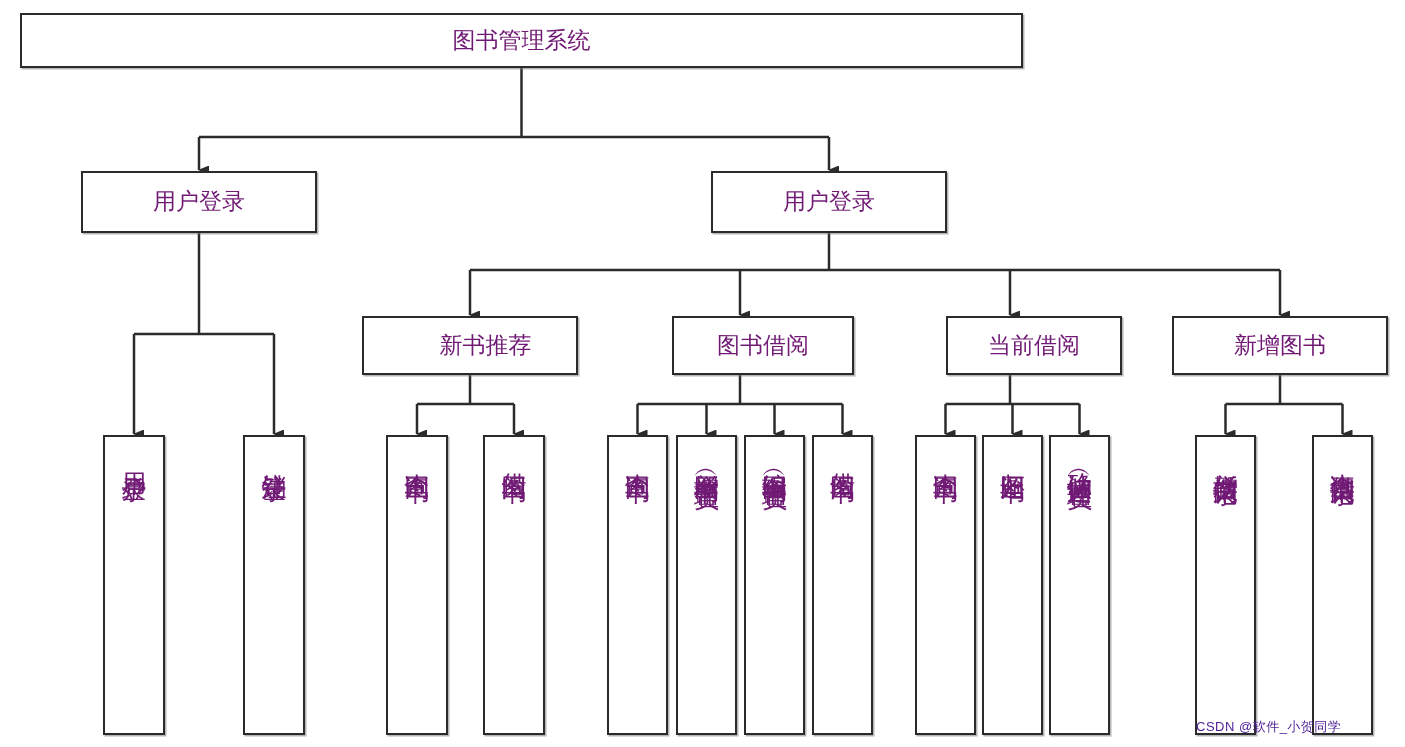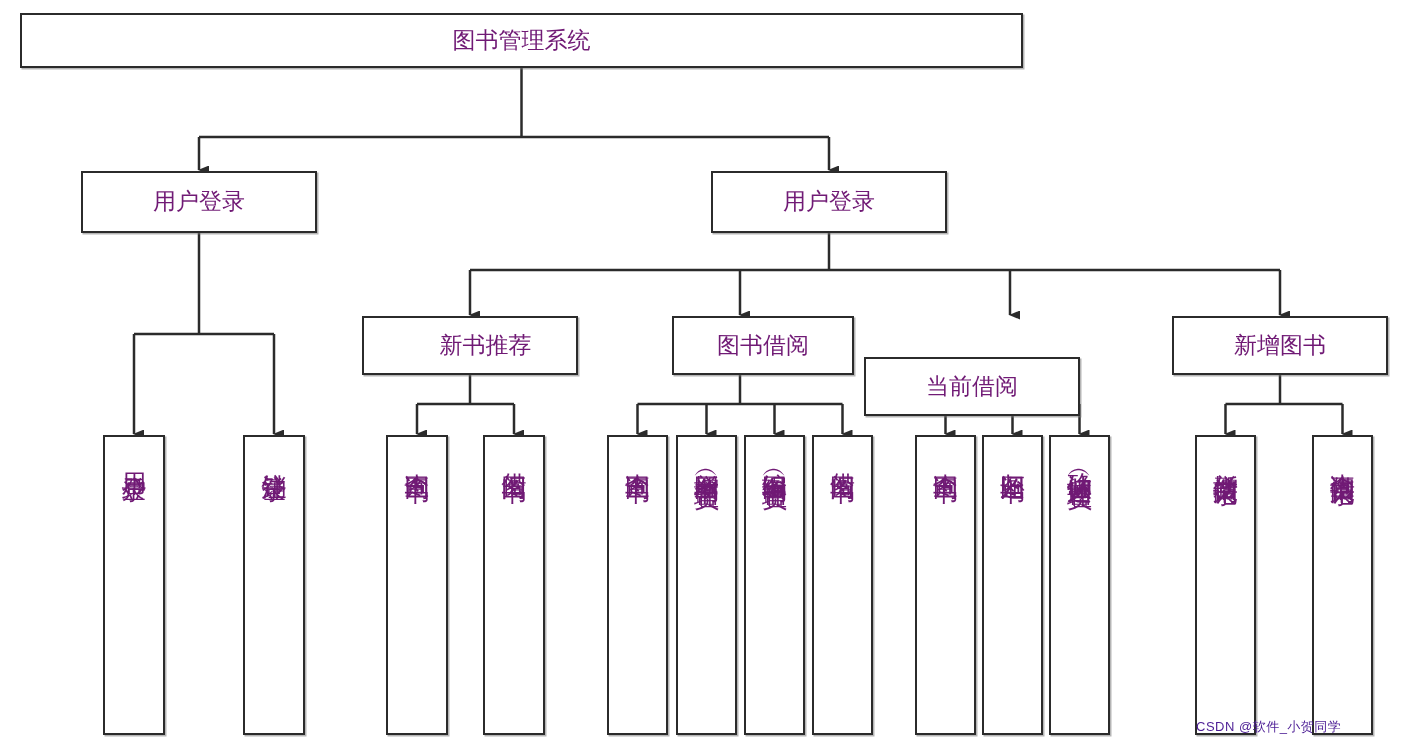--- a/index.html
+++ b/index.html
@@ -119,21 +119,21 @@
       </div>
       <div class="node horizontal" style="left: 711px; top: 171px; width: 236px; height: 62px;">
         <span class="node-label">用户登录</span>
       </div>
       <div class="node horizontal" style="left: 362px; top: 316px; width: 216px; height: 59px; padding-left: 31px;">
         <span class="node-label">新书推荐</span>
       </div>
       <div class="node horizontal" style="left: 628px; top: 316px; width: 182px; height: 59px; margin-left: 44px;">
         <span class="node-label">图书借阅</span>
       </div>
-      <div class="node horizontal" style="left: 864px; top: 316px; width: 216px; height: 59px; margin-top: 41px;">
+      <div class="node horizontal" style="left: 946px; top: 316px; width: 176px; height: 59px;">
         <span class="node-label">当前借阅</span>
       </div>
       <div class="node horizontal" style="left: 1172px; top: 316px; width: 216px; height: 59px;">
         <span class="node-label">新增图书</span>
       </div>
       <div class="node vertical" style="left: 103px; top: 435px; width: 62px; height: 300px;">
         <span class="node-label">用户登录</span>
       </div>
       <div class="node vertical" style="left: 243px; top: 435px; width: 62px; height: 300px;">
         <span class="node-label">注销登录</span>

